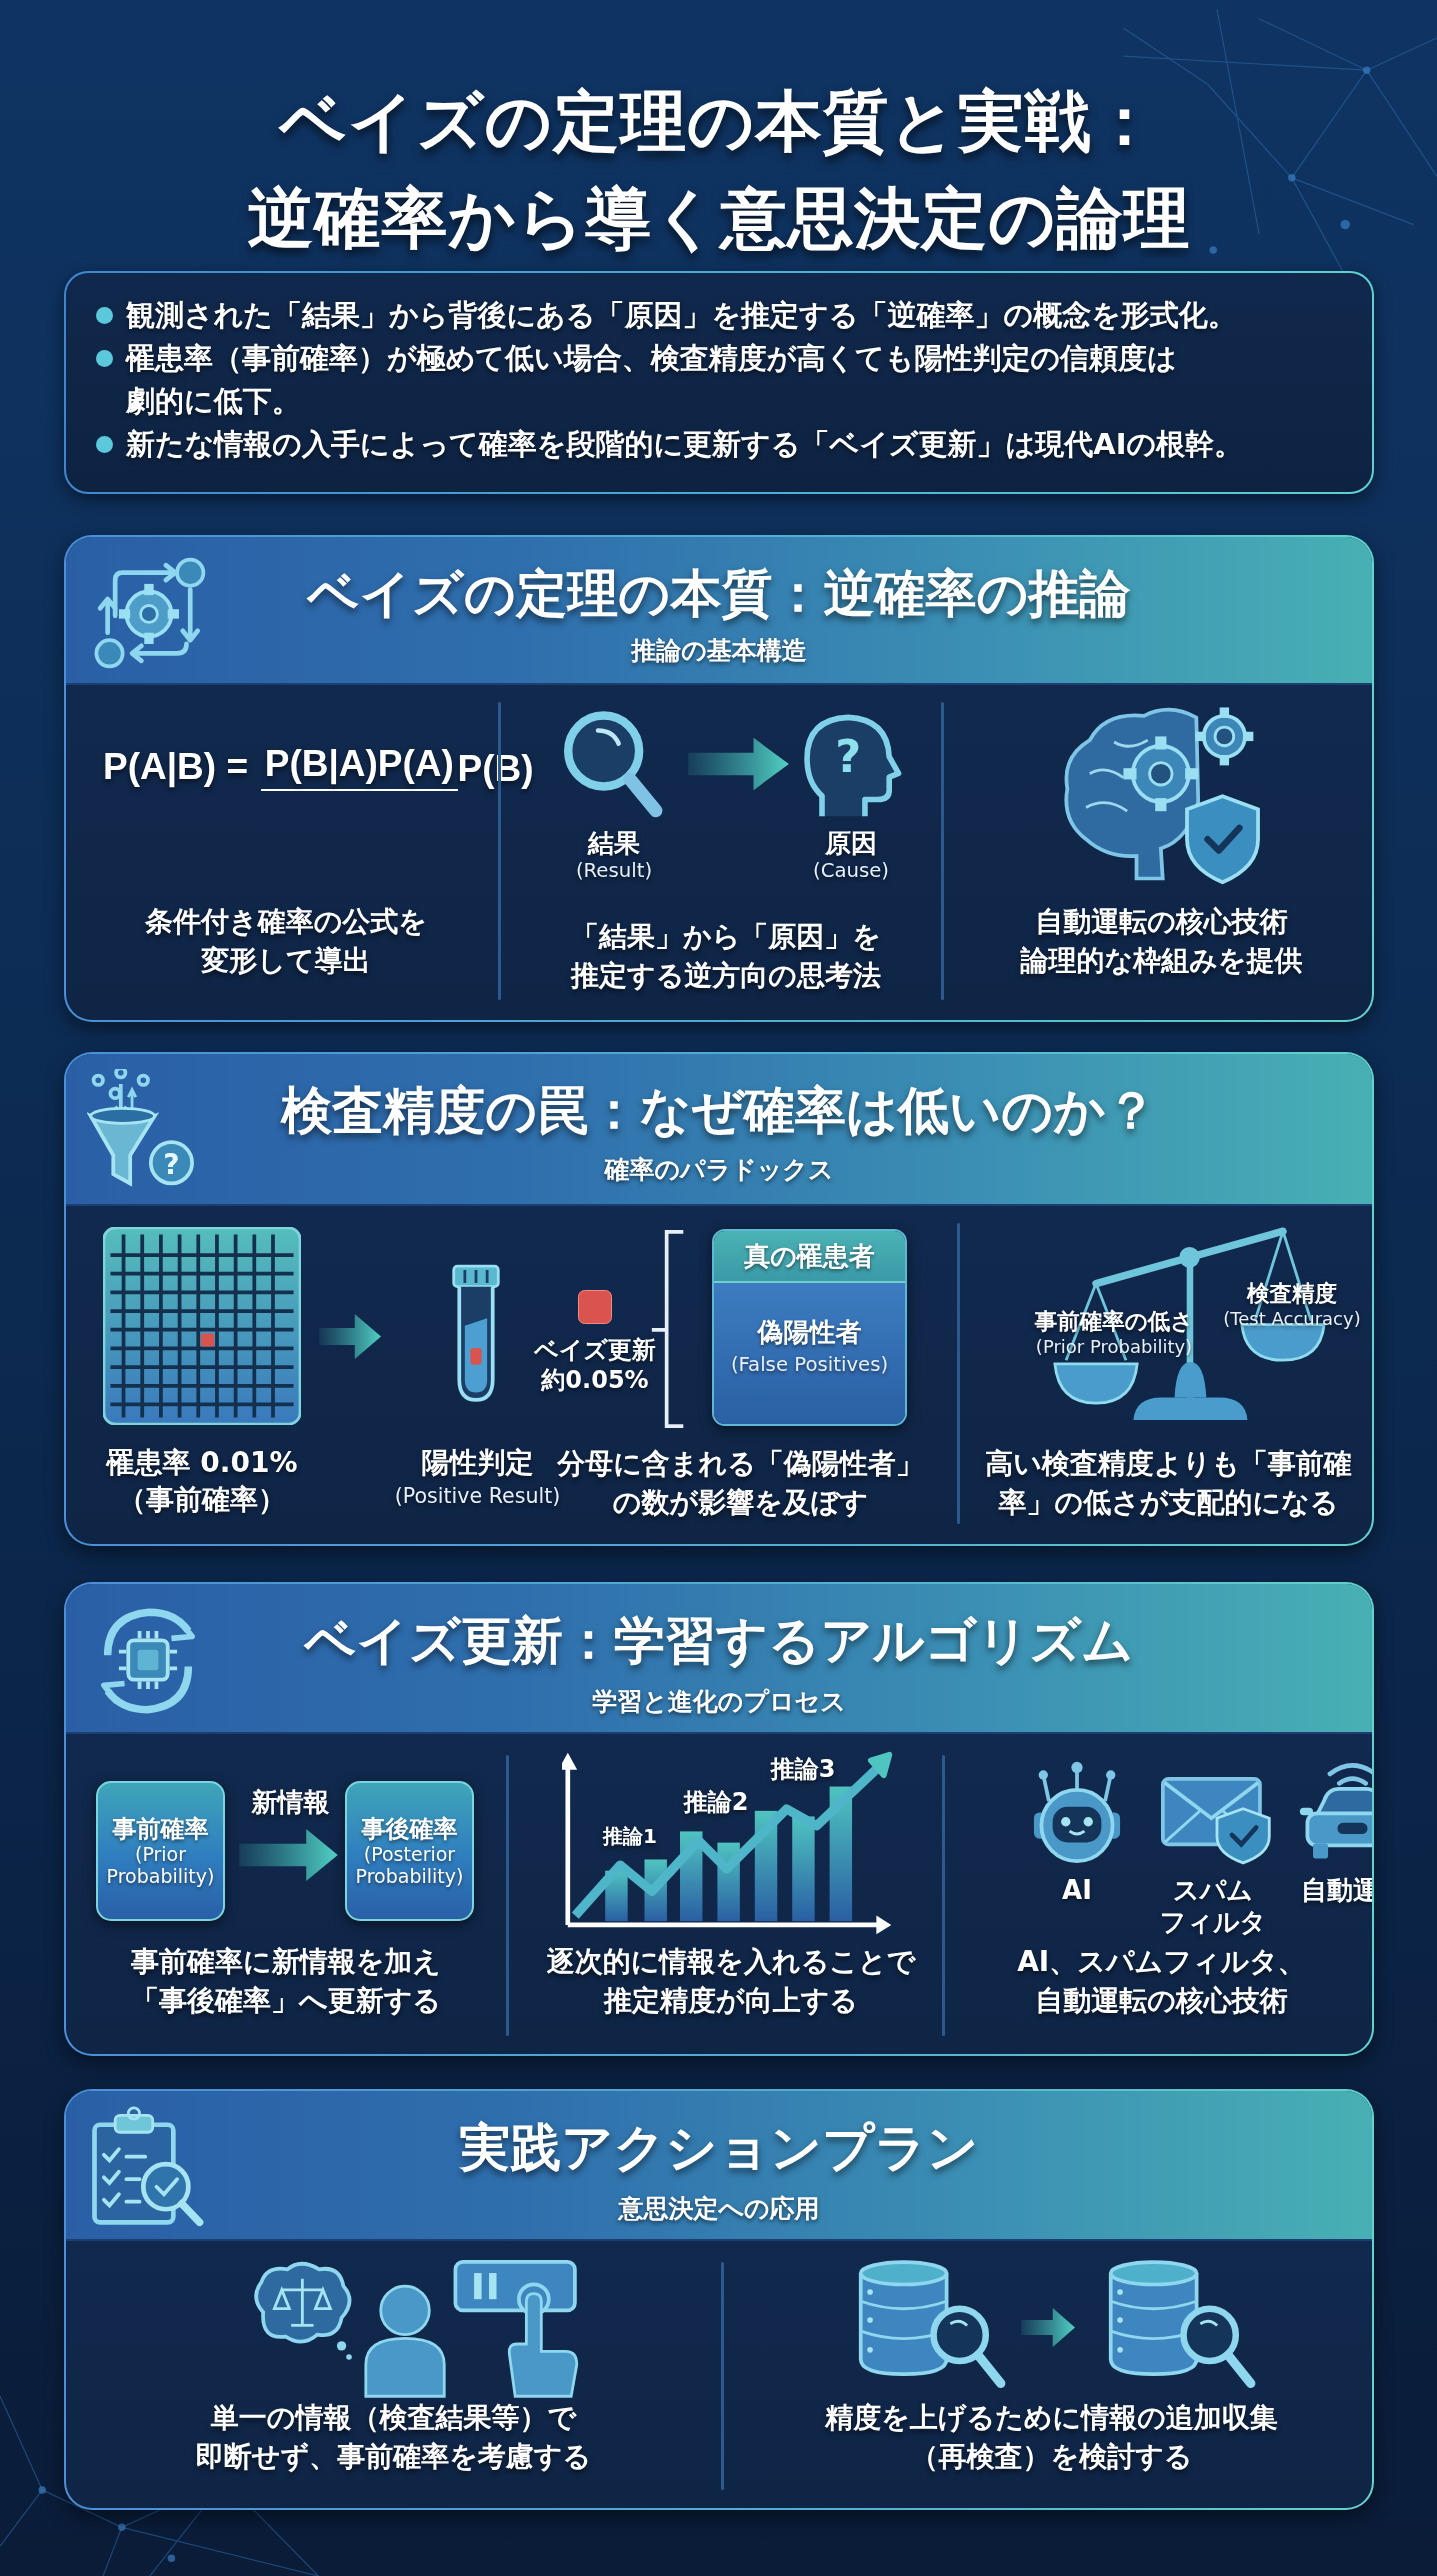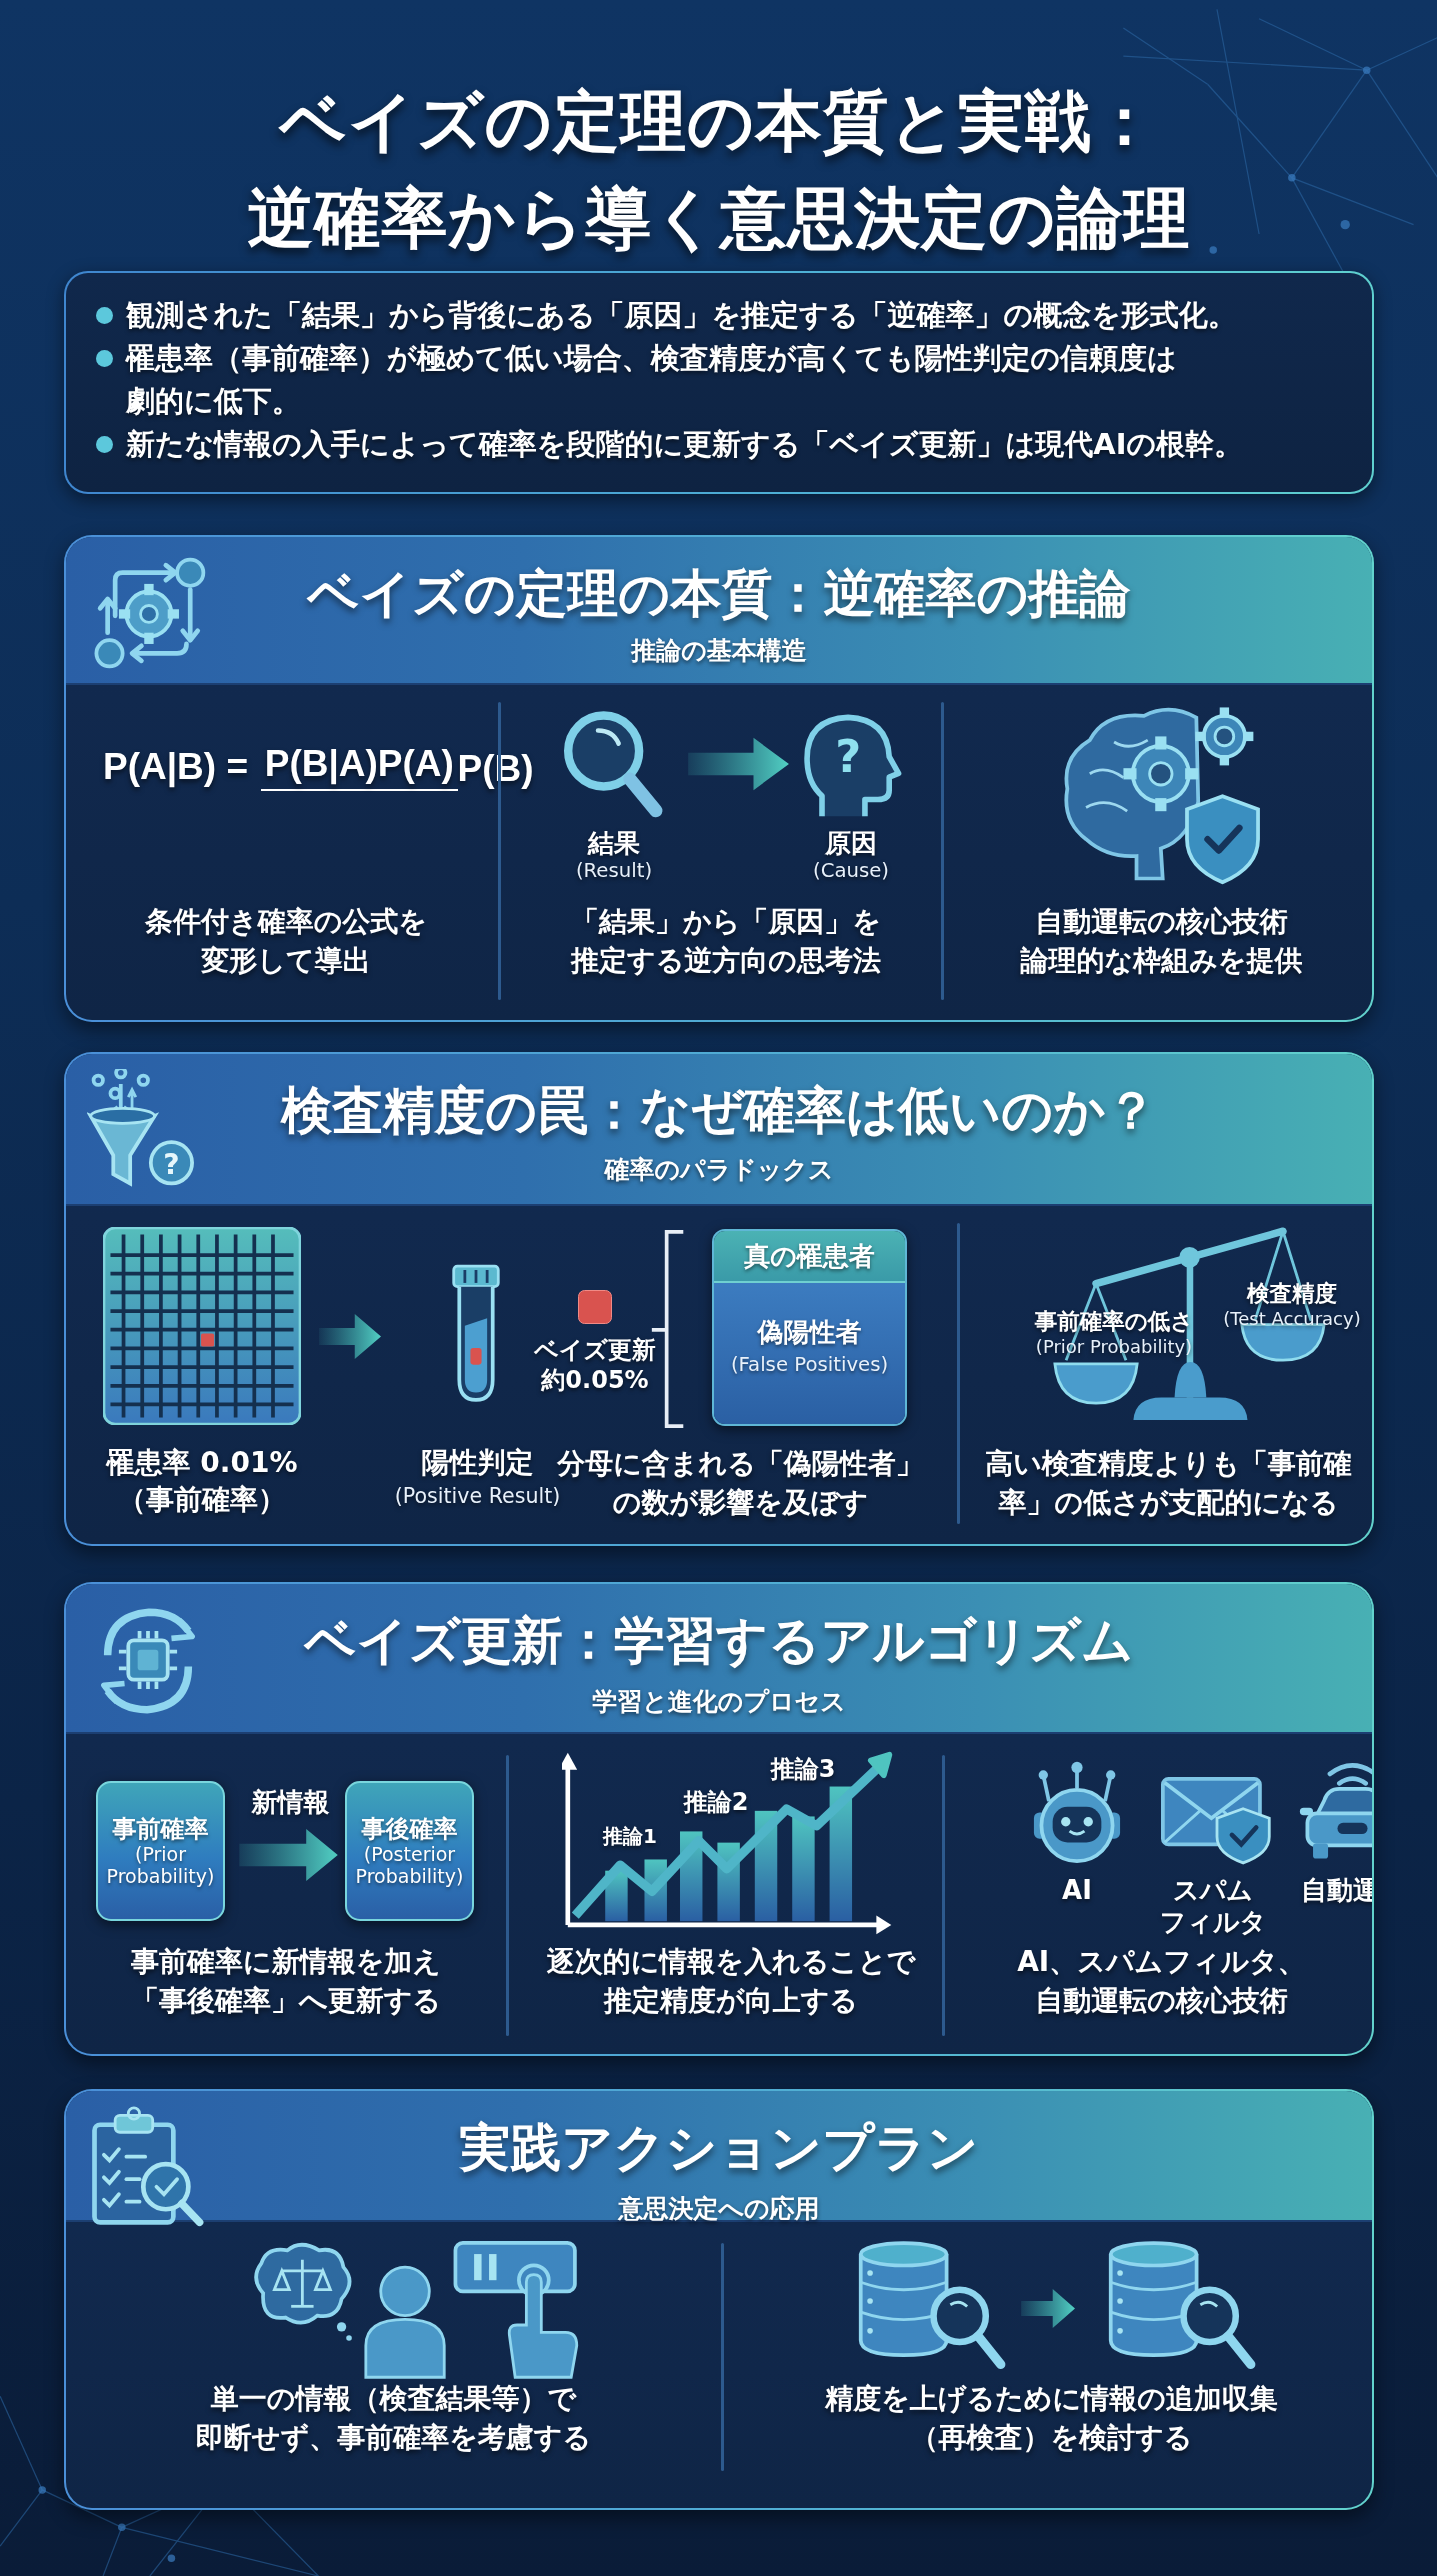--- a/index.html
+++ b/index.html
@@ -229,21 +229,21 @@
     <svg class="abs" style="left:728px;top:19px;" width="112" height="122" viewBox="0 0 120 130">
       <path d="M30 120 V98 Q14 84 14 58 Q14 16 58 14 Q100 16 102 56 L112 74 L102 78 V92 Q102 102 90 102 H76 V120" fill="#1a3e66" stroke="#7fd0e8" stroke-width="6" stroke-linejoin="round"></path>
       <text x="58" y="72" text-anchor="middle" font-size="48" font-weight="bold" fill="#8fe0ee" font-family="DejaVu Sans, sans-serif">?</text>
     </svg>
     <div class="lbl" style="left:487px;width:122px;top:142px;">
       <span>結果</span><span class="lbl-en">(Result)</span>
     </div>
     <div class="lbl" style="left:724px;width:122px;top:142px;">
       <span>原因</span><span class="lbl-en">(Cause)</span>
     </div>
-    <div class="cap" style="left:440px;width:440px;top:217px;">
+    <div class="cap" style="left:440px;width:440px;top:232px;">
       <div>「結果」から「原因」を</div>
         <div>推定する逆方向の思考法</div>
     </div>
     <div class="vdiv" style="left:875px;top:17px;height:298px;"></div>
 
     <svg class="abs" style="left:992px;top:14px;" width="215" height="187" viewBox="0 0 230 200">
       <path d="M30 150 Q4 130 10 96 Q4 62 34 44 Q50 14 92 18 Q120 4 148 20 L150 110 Q140 150 110 160 L112 192 L84 192 L84 168 Q52 170 30 150 Z" fill="#2f6aa0" stroke="#7fc6e6" stroke-width="4"></path>
       <path d="M34 80 Q50 70 70 84 M30 116 Q52 104 74 120 M60 46 Q76 56 96 44" stroke="#9dd8ef" stroke-width="3" fill="none"></path>
       <g transform="translate(110,80)">
         <circle r="30" fill="#3d86b8" stroke="#9ae0f2" stroke-width="4"></circle>
@@ -529,21 +529,21 @@
     </div>
     <div class="lbl" style="left:1217px;width:140px;top:140px;">自動運転</div>
     <div class="cap" style="left:880px;width:431px;top:208px;">
       <div>AI、スパムフィルタ、</div>
         <div>自動運転の核心技術</div>
     </div>
   </div>
 </section>
 
 <section class="card" style="top:2089px;height:421px;">
-  <div class="card-head" style="height:131px">
+  <div class="card-head" style="height:150px">
     <svg class="h-icon" viewBox="0 0 130 130">
       <rect x="8" y="20" width="84" height="104" rx="6" fill="#2b64a0" stroke="#8fd6ef" stroke-width="5"></rect>
       <rect x="30" y="10" width="40" height="18" rx="5" fill="#6fc6d8" stroke="#a7e4f2" stroke-width="3"></rect>
       <circle cx="50" cy="8" r="6" fill="none" stroke="#a7e4f2" stroke-width="3"></circle>
       <g stroke="#a7e4f2" stroke-width="4" fill="none" stroke-linecap="round">
         <path d="M18 52 L24 58 L34 46"></path>
           <path d="M18 76 L24 82 L34 70"></path>
           <path d="M18 100 L24 106 L34 94"></path>
         <line x1="42" y1="54" x2="62" y2="54"></line>
           <line x1="42" y1="78" x2="56" y2="78"></line>

